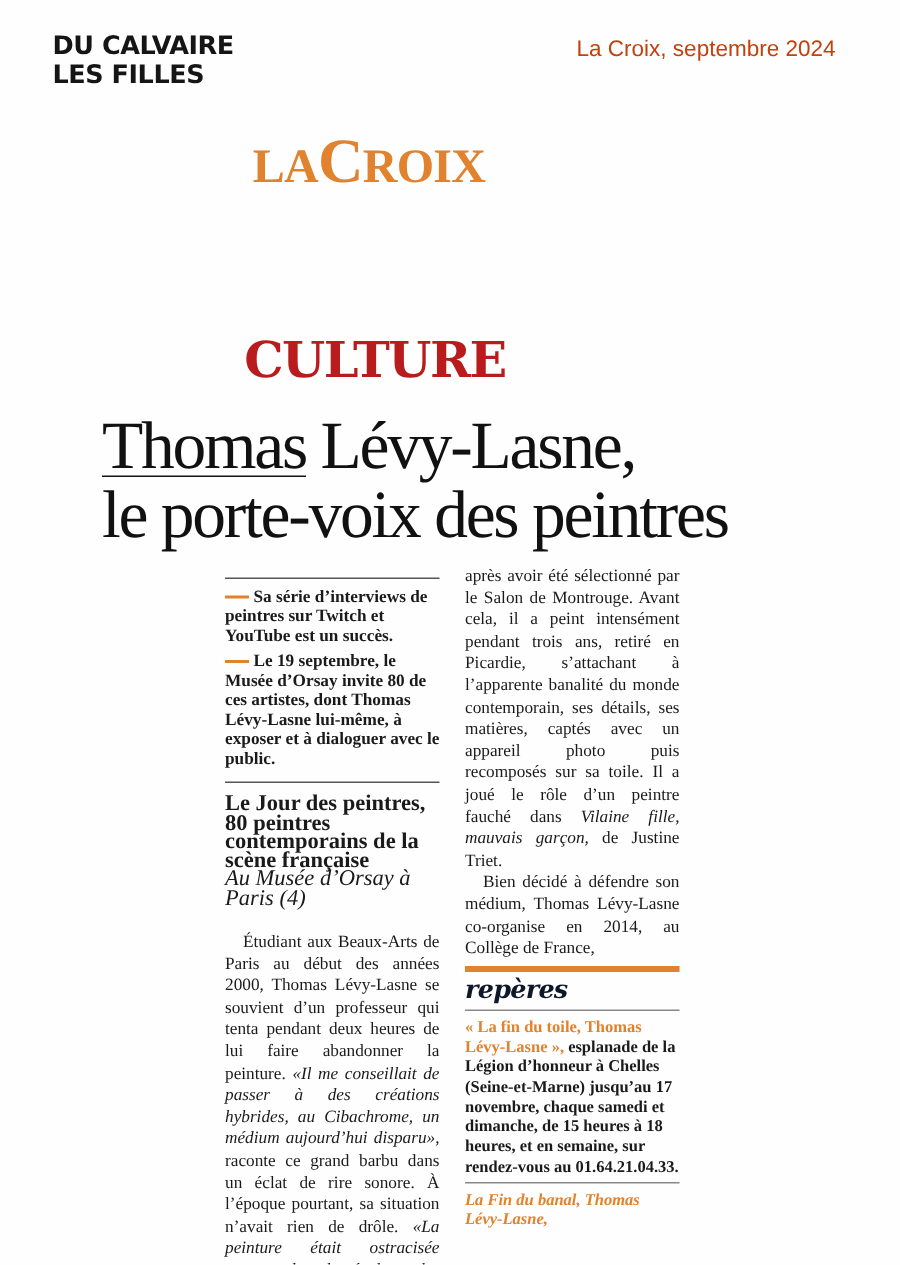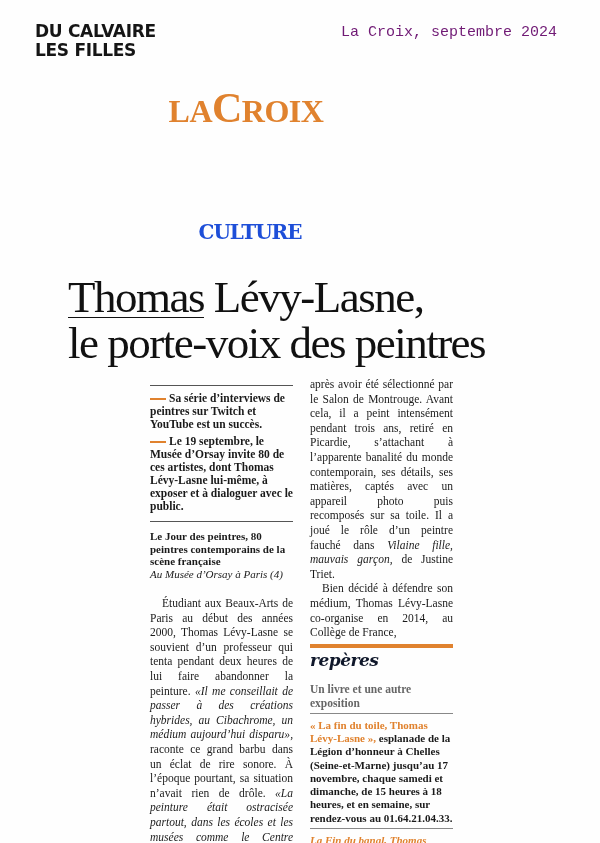--- a/index.html
+++ b/index.html
@@ -7,49 +7,49 @@
     width: 600px; height: 843px; background: #fefefe; position: relative; overflow: hidden;
     font-family: "DejaVu Serif", serif; color: #1a1a1a;
   }
   .gallery {
     position: absolute; left: 35px; top: 22px;
     font-family: "DejaVu Sans", sans-serif; font-weight: bold; font-size: 17px;
     line-height: 19px; letter-spacing: -0.3px; color: #151515;
   }
   .dateline {
     position: absolute; right: 43px; top: 24px;
-    font-family: Liberation Mono, monospace; font-size: 15px; color: #701a75;
+    font-family: Liberation Sans, sans-serif; font-size: 15px; color: #c2410c;
   }
   .logo {
     position: absolute; left: 0; width: 492px; top: 88px; text-align: center;
     font-family: "Liberation Serif", serif; font-weight: bold; color: #e0822e;
     font-size: 32px; letter-spacing: -0.5px; line-height: 40px;
   }
   .logo .big { font-size: 42px; }
   .rubric {
     position: absolute; left: 0; width: 500px; top: 220px; text-align: center;
-    font-family: "DejaVu Serif", serif; font-weight: bold; font-size: 20px;
-    letter-spacing: -1px; color: #1d4ed8;
+    font-family: "DejaVu Serif", serif; font-weight: bold; font-size: 33px;
+    letter-spacing: -1px; color: #b91c1c;
   }
   .headline {
     position: absolute; left: 68px; top: 274px; width: 500px;
     font-family: "Liberation Serif", serif; font-size: 45px; line-height: 46px;
     letter-spacing: -1.5px; color: #111; font-weight: normal;
   }
   .headline .u { text-decoration: underline; text-decoration-thickness: 1px; text-underline-offset: 5px; margin-top: 32px; }
   .col {
     position: absolute; font-family: "Liberation Serif", serif; font-size: 11.5px;
     line-height: 14.6px; color: #1a1a1a; text-align: justify;
   }
   .col-left { left: 150px; top: 385px; width: 143px; }
   .col-right { left: 310px; top: 377px; width: 143px; }
   .rule { border-top: 1.5px solid #555; margin: 0 0 6px 0; }
   .chapo p { margin: 0 0 4px 0; font-weight: bold; text-align: left; font-size: 11.5px; line-height: 13px; color: #1a1a1a; }
   .dash { display: inline-block; width: 16px; height: 2px; background: #e0822e; vertical-align: middle; margin-right: 3px; }
-  .legend { margin-top: 8px; text-align: left; line-height: 12.5px; font-size: 11px; }
+  .legend { margin-top: 8px; text-align: left; line-height: 12.5px; font-size: 15px; }
   .legend .b { font-weight: bold; }
   .legend .i { font-style: italic; }
   .body p { margin: 0; text-indent: 12px; }
   .i { font-style: italic; }
   .reperes-bar { height: 4px; background: #e0822e; margin: 4px 0 2px 0; }
   .reperes { font-family: "DejaVu Serif", serif; font-style: italic; font-weight: bold; color: #0f172a; font-size: 17px; line-height: 20px; letter-spacing: -0.5px; }
   .sub { margin-top: 12px; color: #666; font-weight: bold; font-size: 11.5px; line-height: 14px; text-align: left; }
   .subrule { border-top: 1.5px solid #888; margin: 3px 0 5px 0; }
   .info { font-weight: bold; text-align: left; font-size: 11px; line-height: 13.3px; }
   .orange { color: #e0822e; }
@@ -89,18 +89,17 @@
   </div>
 </div>
 
 <div class="col col-right">
   <div class="body">
     <p style="text-indent:0;"><span>après avoir été sélectionné par le Salon de Montrouge. Avant cela, il a peint intensément pendant trois ans, retiré en Picardie, s’attachant à l’apparente banalité du monde contemporain, ses détails, ses matières, captés avec un appareil photo puis recomposés sur sa toile. Il a joué le rôle d’un peintre fauché dans </span><span class="i">Vilaine fille, mauvais garçon,</span><span> de Justine Triet.</span></p>
     <p>Bien décidé à défendre son médium, Thomas Lévy-Lasne co-organise en 2014, au Collège de France,</p>
   </div>
   <div class="reperes-bar"></div>
   <div class="reperes">repères</div>
-  <div class="sub">Un livre et une autre exposition</div>
   <div class="subrule"></div>
   <div class="info"><span class="orange">« La fin du toile, Thomas Lévy-Lasne »,</span><span> esplanade de la Légion d’honneur à Chelles (Seine-et-Marne) jusqu’au 17 novembre, chaque samedi et dimanche, de 15 heures à 18 heures, et en semaine, sur rendez-vous au 01.64.21.04.33.</span></div>
   <div class="subrule"></div>
   <div class="info"><span class="orange i">La Fin du banal, Thomas Lévy-Lasne,</span></div>
 </div>
 
 </body></html>

